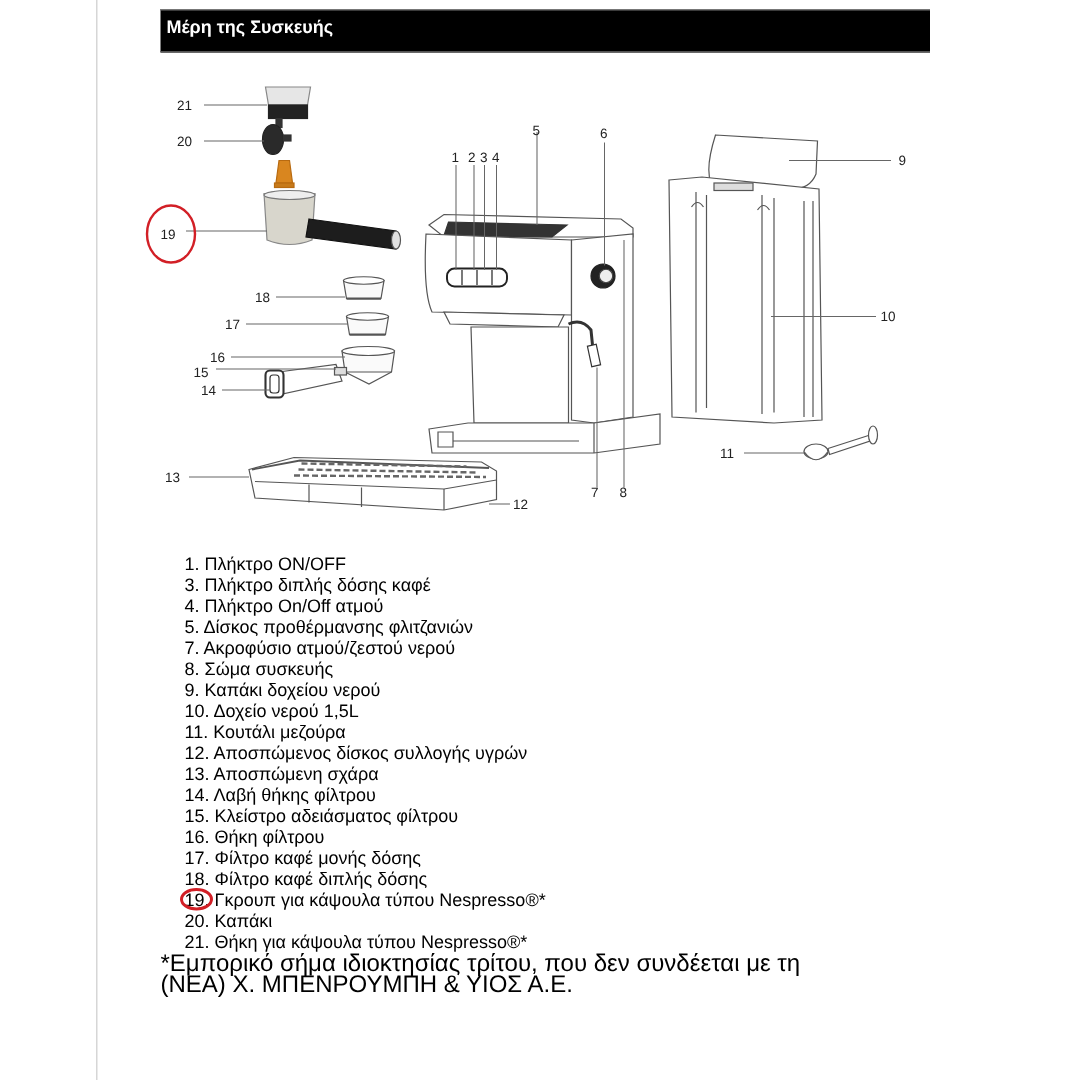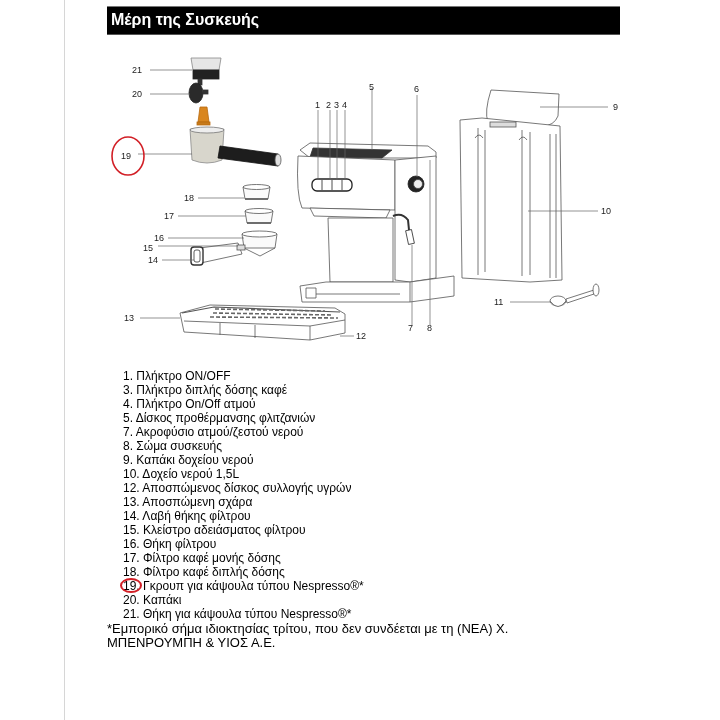--- a/index.html
+++ b/index.html
@@ -33,26 +33,26 @@
       border-top: 1px solid #777;
       border-bottom: 1px solid #555;
       box-sizing: border-box;
     }
     .header-title {
       position: absolute;
       left: 4px;
       top: 4px;
       color: #fff;
       font-weight: bold;
-      font-size: 16px;
+      font-size: 12px;
       letter-spacing: 0;
     }
     .diagram {
       position: absolute;
-      left: 110px;
+      left: 96px;
       top: 50px;
       width: 530px;
       height: 300px;
     }
     .diagram svg { display: block; }
     .callout {
       font-family: "Liberation Sans", sans-serif;
       font-size: 9px;
       fill: #222;
     }
@@ -77,21 +77,21 @@
       position: absolute;
       left: -3px;
       top: -1px;
       width: 22px;
       height: 15px;
       border: 2px solid #d21f26;
       border-radius: 50%;
       box-sizing: border-box;
     }
     .footnote {
-      font-size: 13px;
+      font-size: 16px;
       line-height: 14px;
       margin-top: 1px;
       white-space: normal;
       width: 470px;
     }
   </style>
 </head>
 <body>
 
 <div class="page-rule"></div>
@@ -265,20 +265,21 @@
 
 <div class="parts-list">
   <div class="item"><span class="num">1.</span><span> Πλήκτρο ON/OFF</span></div>
   <div class="item"><span class="num">3.</span><span> Πλήκτρο διπλής δόσης καφέ</span></div>
   <div class="item"><span class="num">4.</span><span> Πλήκτρο On/Off ατμού</span></div>
   <div class="item"><span class="num">5.</span><span> Δίσκος προθέρμανσης φλιτζανιών</span></div>
   <div class="item"><span class="num">7.</span><span> Ακροφύσιο ατμού/ζεστού νερού</span></div>
   <div class="item"><span class="num">8.</span><span> Σώμα συσκευής</span></div>
   <div class="item"><span class="num">9.</span><span> Καπάκι δοχείου νερού</span></div>
   <div class="item"><span class="num">10.</span><span> Δοχείο νερού 1,5L</span></div>
+  <div class="item"><span class="num">11.</span><span> Κουτάλι μεζούρα</span></div>
   <div class="item"><span class="num">12.</span><span> Αποσπώμενος δίσκος συλλογής υγρών</span></div>
   <div class="item"><span class="num">13.</span><span> Αποσπώμενη σχάρα</span></div>
   <div class="item"><span class="num">14.</span><span> Λαβή θήκης φίλτρου</span></div>
   <div class="item"><span class="num">15.</span><span> Κλείστρο αδειάσματος φίλτρου</span></div>
   <div class="item"><span class="num">16.</span><span> Θήκη φίλτρου</span></div>
   <div class="item"><span class="num">17.</span><span> Φίλτρο καφέ μονής δόσης</span></div>
   <div class="item"><span class="num">18.</span><span> Φίλτρο καφέ διπλής δόσης</span></div>
   <div class="item highlight"><span class="num">19.</span><span> Γκρουπ για κάψουλα τύπου Nespresso®*</span></div>
   <div class="item"><span class="num">20.</span><span> Καπάκι</span></div>
   <div class="item"><span class="num">21.</span><span> Θήκη για κάψουλα τύπου Nespresso®*</span></div>

